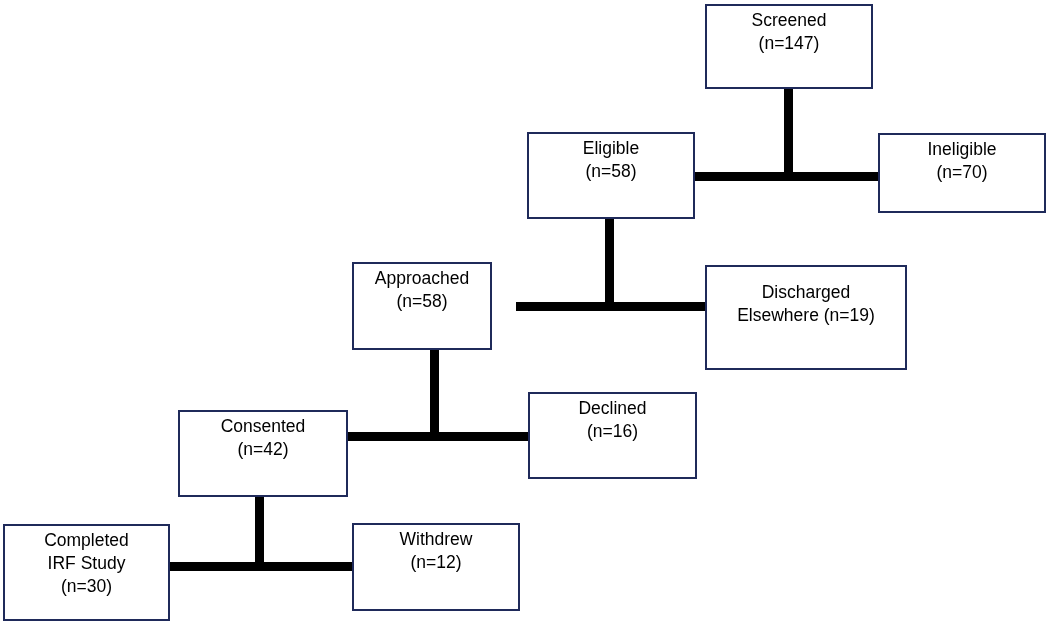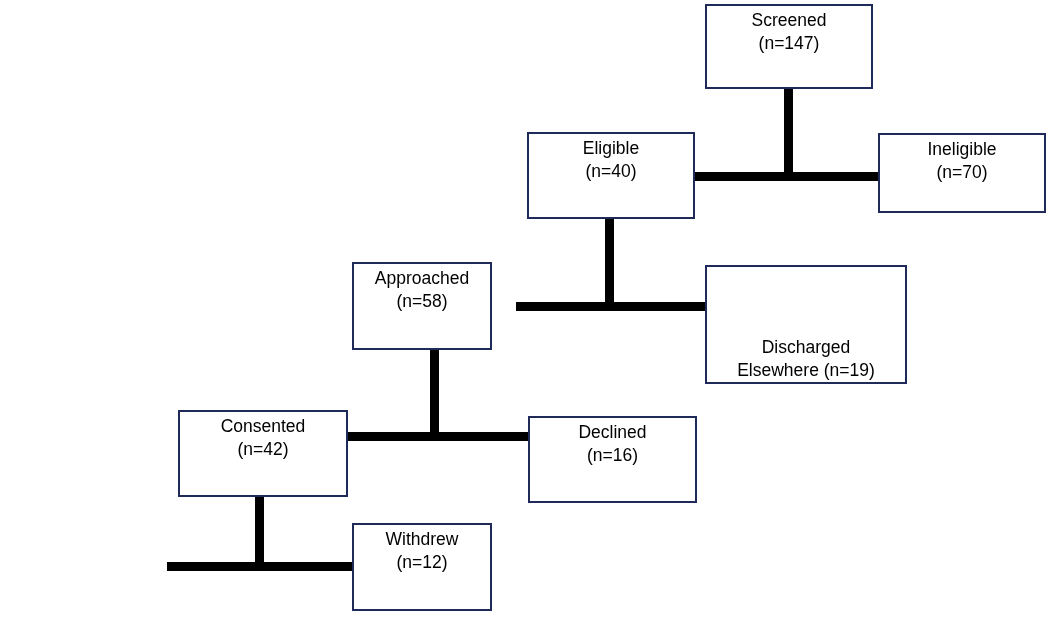--- a/index.html
+++ b/index.html
@@ -56,35 +56,40 @@
     <div class="node align-top" style="left: 705px; top: 4px; width: 168px; height: 85px; border-color: rgb(31, 42, 90); background: rgb(255, 255, 255);">
       <div class="node-label" style="color: rgb(0, 0, 0);">Screened
 (n=147)</div>
     </div>
     <div class="node align-top" style="left: 878px; top: 133px; width: 168px; height: 80px; border-color: rgb(31, 42, 90); background: rgb(255, 255, 255);">
       <div class="node-label" style="color: rgb(0, 0, 0);">Ineligible
 (n=70)</div>
     </div>
     <div class="node align-top" style="left: 527px; top: 132px; width: 168px; height: 87px; border-color: rgb(31, 42, 90); background: rgb(255, 255, 255);">
       <div class="node-label" style="color: rgb(0, 0, 0);">Eligible
-(n=40)</div>
+(n=58)</div>
     </div>
     <div class="node align-top" style="left: 352px; top: 262px; width: 140px; height: 88px; border-color: rgb(31, 42, 90); background: rgb(255, 255, 255);">
       <div class="node-label" style="color: rgb(0, 0, 0);">Approached
 (n=58)</div>
     </div>
-    <div class="node align-upper" style="left: 705px; top: 265px; width: 202px; height: 119px; border-color: rgb(31, 42, 90); background: rgb(255, 255, 255); align-items: flex-end;">
+    <div class="node align-upper" style="left: 705px; top: 265px; width: 202px; height: 105px; border-color: rgb(31, 42, 90); background: rgb(255, 255, 255);">
       <div class="node-label" style="color: rgb(0, 0, 0);">Discharged
 Elsewhere  (n=19)</div>
     </div>
     <div class="node align-top" style="left: 178px; top: 392px; width: 170px; height: 87px; border-color: rgb(31, 42, 90); background: rgb(255, 255, 255); margin-top: 18px;">
       <div class="node-label" style="color: rgb(0, 0, 0);">Consented
 (n=42)</div>
     </div>
-    <div class="node align-top" style="left: 528px; top: 416px; width: 169px; height: 87px; border-color: rgb(31, 42, 90); background: rgb(255, 255, 255);">
+    <div class="node align-top" style="left: 528px; top: 392px; width: 169px; height: 87px; border-color: rgb(31, 42, 90); background: rgb(255, 255, 255);">
       <div class="node-label" style="color: rgb(0, 0, 0);">Declined
 (n=16)</div>
     </div>
-    <div class="node align-top" style="left: 352px; top: 523px; width: 140px; height: 88px; border-color: rgb(31, 42, 90); background: rgb(255, 255, 255);">
+    <div class="node align-top" style="left: 352px; top: 523px; width: 168px; height: 88px; border-color: rgb(31, 42, 90); background: rgb(255, 255, 255);">
       <div class="node-label" style="color: rgb(0, 0, 0);">Withdrew
 (n=12)</div>
+    </div>
+    <div class="node align-top" style="left: 3px; top: 524px; width: 167px; height: 97px; border-color: rgb(31, 42, 90); background: rgb(255, 255, 255);">
+      <div class="node-label" style="color: rgb(0, 0, 0);">Completed
+IRF Study
+(n=30)</div>
     </div>
   </div>
 
 </body></html>

